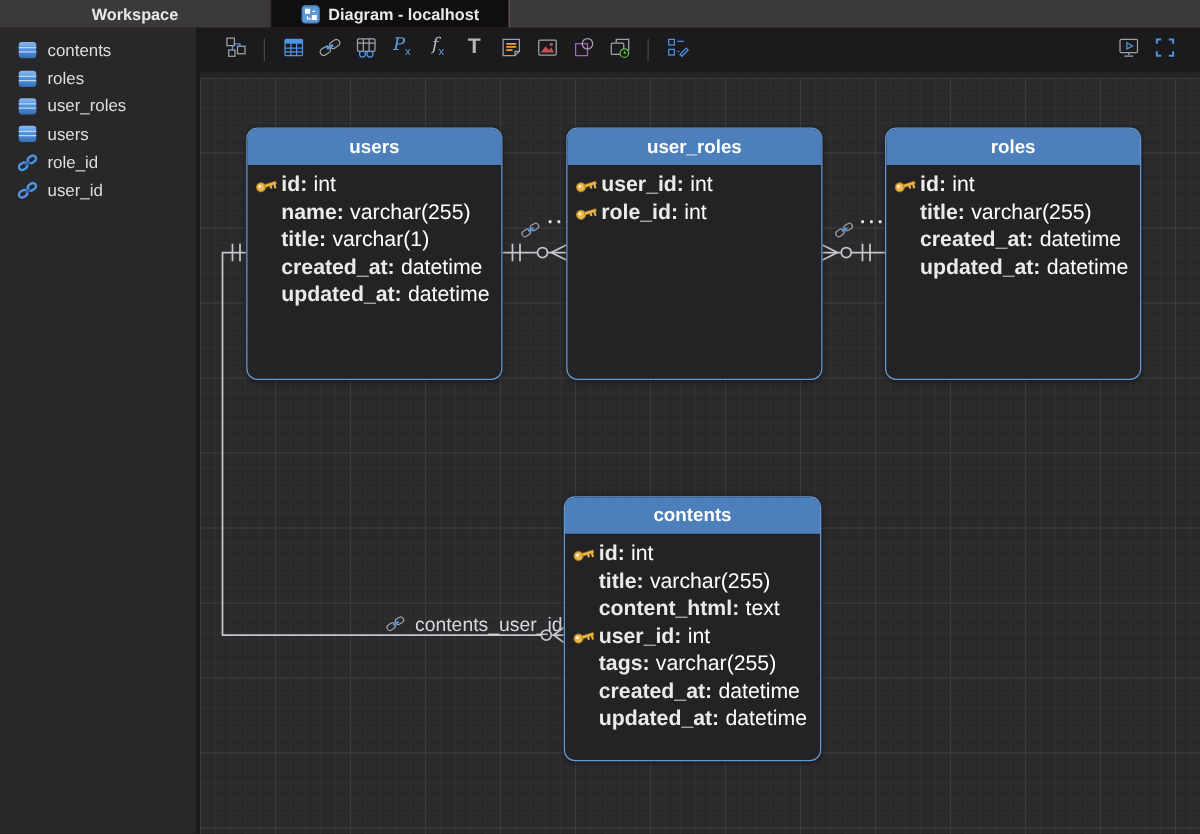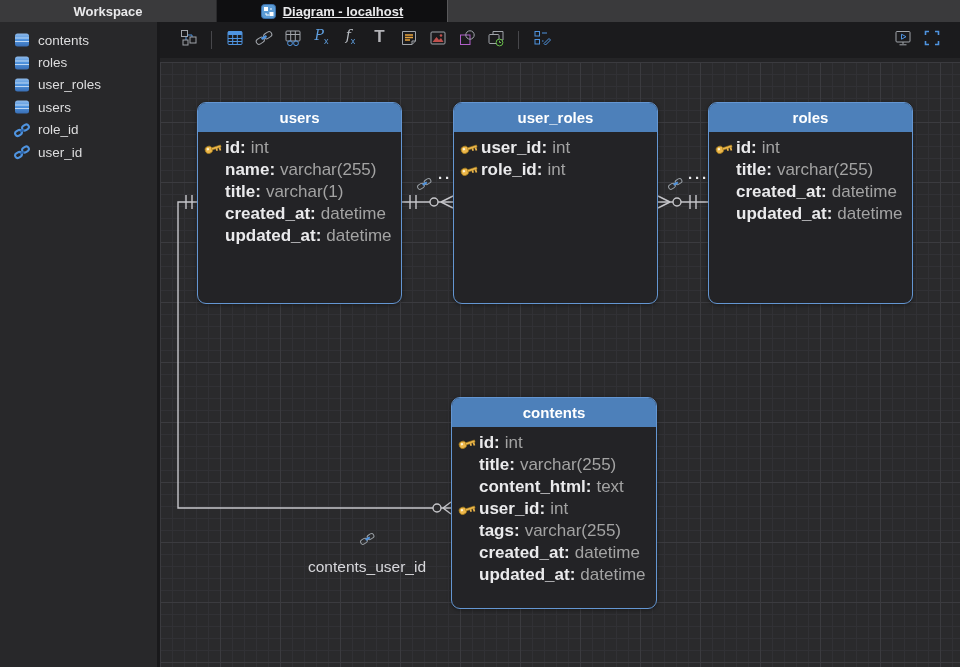--- a/index.html
+++ b/index.html
@@ -5,21 +5,21 @@
   * { margin:0; padding:0; box-sizing:border-box; }
   html,body { width:960px; height:667px; overflow:hidden; background:#1b1b1d;
               font-family:"Liberation Sans", sans-serif; }
   .app { width:960px; height:667px; display:flex; flex-direction:column; }
 
   
   .topbar { height:22px; display:flex; background:#be185d; flex:none;text-align:right; }
   .tab { display:flex; align-items:center; justify-content:center; gap:7px;
          color:#e9e9eb; font-size:13px; font-weight:700; }
   .tab-workspace { width:217px; background:#3a3a3c; border-right:1px solid #2a2a2c; }
-  .tab-active { width:230px; background:#0f0f11;text-decoration:underline; }
+  .tab-active { width:190px; background:#0f0f11; }
   .topbar-fill { flex:1; border-left:1px solid #59595b; background:#3a3a3c; }
   .tab-icon { width:15px; height:15px; display:inline-flex; }
 
   
   .body { flex:1; display:flex; min-height:0; }
 
   
   .sidebar { width:160px; flex:none; background:#28282a; border-right:3px solid #19191b;
              padding-top:7px; }
   .side-item { height:22.4px; display:flex; align-items:center; gap:8px;
@@ -60,21 +60,21 @@
   .entity-header { height:29px; line-height:29px; background:#4d80ba; color:#ffffff;
                    text-align:center; font-weight:700; font-size:15px; cursor:move; }
   .entity-body { padding-top:5px; }
   .field { height:22px; display:flex; align-items:center; padding:0 8px 0 6px;
            font-size:17px; white-space:nowrap; }
   .field.nokey { padding-left:27px; }
   .kicon { width:18px; height:15px; margin-right:3px; flex:none;
            transform:rotate(-18deg); }
   .fname { color:#eaeaec; font-weight:700; }
   .fcolon { color:#eaeaec; font-weight:700; margin-right:5px; }
-  .ftype { color:#a3a3a3; }
+  .ftype { color:#ffffff; }
 
   
   .wire-deco { position:absolute; display:flex; align-items:center; gap:6px; }
   .dots { position:absolute; color:#ececee; font-size:15px; font-weight:700;
           letter-spacing:2px; line-height:1; }
   .fk-label { position:absolute; display:flex; align-items:center; gap:7px;
               color:#d8d8dc; font-size:15.5px; }
 </style>
 </head>
 <body>
@@ -326,21 +326,21 @@
 
         <div class="wire-deco" style="left:507px; top:113px;">
           <svg viewBox="0 0 18 18" width="17" height="17" fill="none">
               <rect x="1.5" y="9.5" width="7.5" height="5" rx="2.5" stroke="#9aa0a6" transform="rotate(-33 5.2 12)"></rect>
               <rect x="8.5" y="4.5" width="7.5" height="5" rx="2.5" stroke="#9aa0a6" transform="rotate(-33 12.2 7)"></rect>
               <path d="M7 10.5 L11.5 7.8" stroke="#4f94e0" stroke-width="2"></path>
             </svg>
         </div>
         <div class="dots" style="left:528px; top:108px;">···</div>
 
-        <div class="fk-label" style="left:148px; top:468px;flex-direction:column;">
+        <div class="fk-label" style="left:148px; top:428px;">
           <span>
             <svg viewBox="0 0 18 18" width="17" height="17" fill="none">
                 <rect x="1.5" y="9.5" width="7.5" height="5" rx="2.5" stroke="#9aa0a6" transform="rotate(-33 5.2 12)"></rect>
                 <rect x="8.5" y="4.5" width="7.5" height="5" rx="2.5" stroke="#9aa0a6" transform="rotate(-33 12.2 7)"></rect>
                 <path d="M7 10.5 L11.5 7.8" stroke="#4f94e0" stroke-width="2"></path>
               </svg>
           </span>
           <span>contents_user_id</span>
         </div>
 

